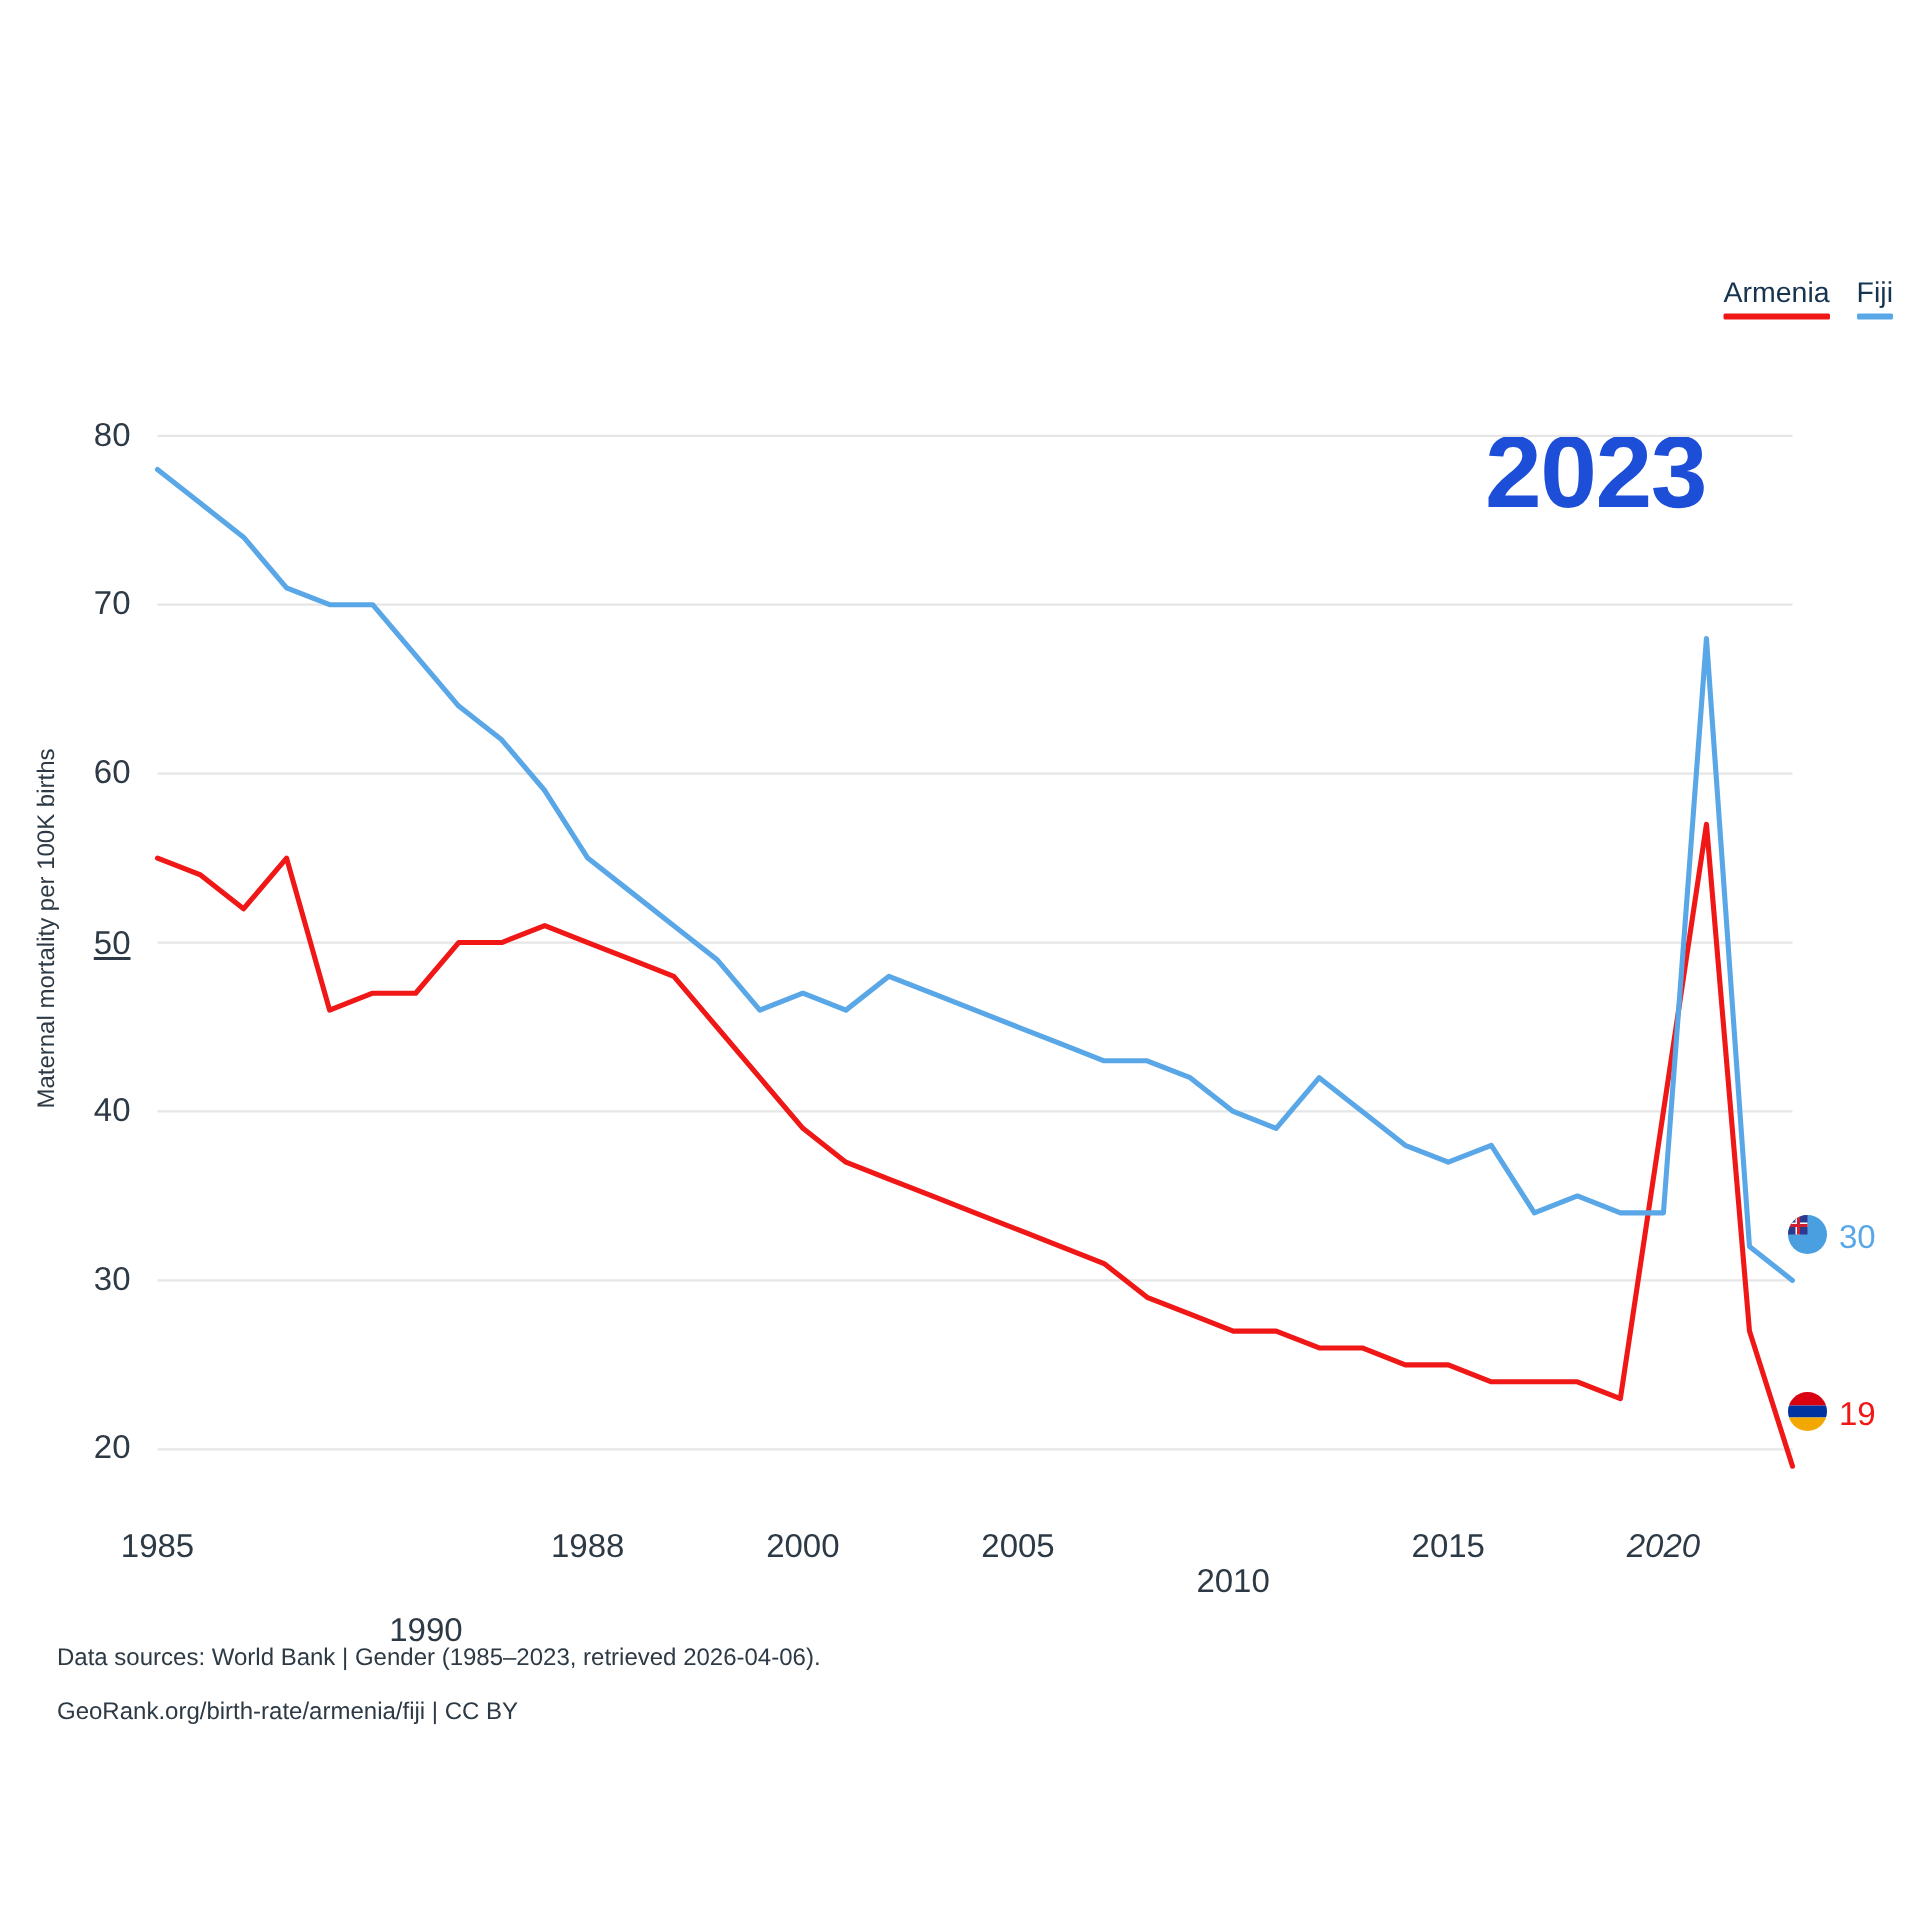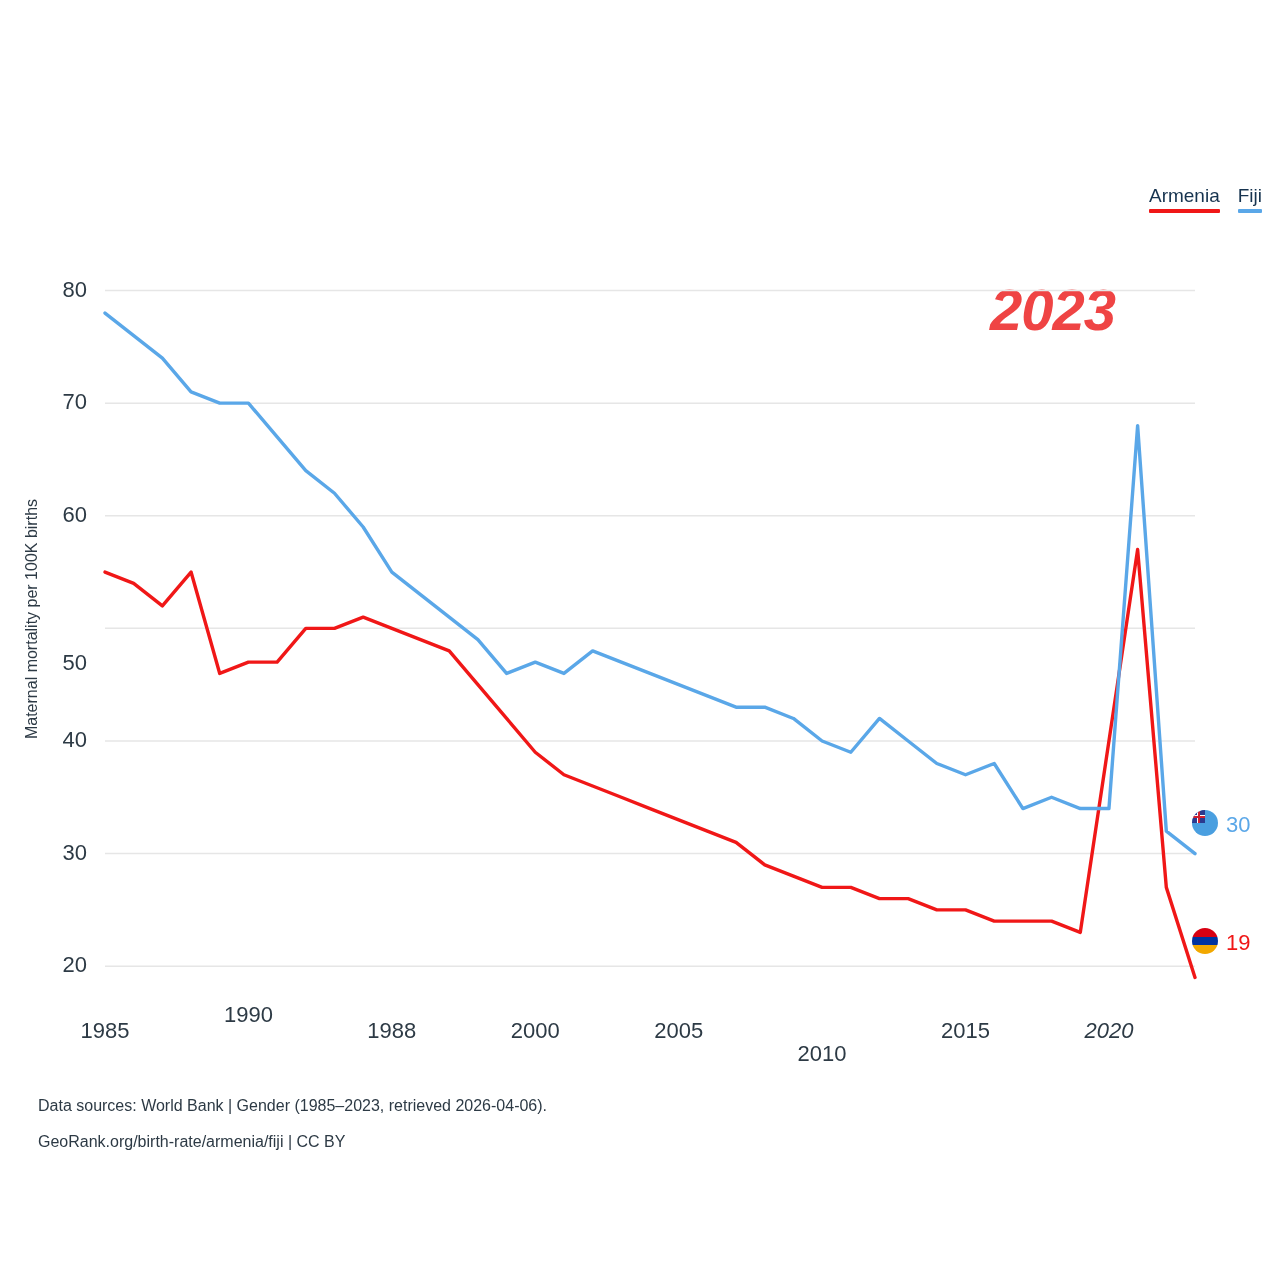--- a/index.html
+++ b/index.html
@@ -51,25 +51,24 @@
   .legend-rule {
     margin-top: 3px;
     height: 4px;
     width: 100%;
     border-radius: 1px;
   }
   #year-watermark {
     position: absolute;
     left: 990px;
     top: 276px;
-    font-size: 58px;
+    font-size: 68px;
     font-weight: bold;
-    color: #ef4444;
+    color: #1d4ed8;
     letter-spacing: -1px;
-    font-style: italic;
   }
   #plot-area {
     position: absolute;
     left: 0;
     top: 0;
     width: 1280px;
     height: 1280px;
   }
   #y-axis-title {
     position: absolute;
@@ -151,28 +150,28 @@
       <line x1="105" x2="1195" y1="403.13846153846157" y2="403.13846153846157" stroke="#e6e6e6" stroke-width="1.5"></line>
       <line x1="105" x2="1195" y1="290.5230769230769" y2="290.5230769230769" stroke="#e6e6e6" stroke-width="1.5"></line>
       <polyline points="105,572.0615384615385 133.68421052631578,583.323076923077 162.36842105263156,605.8461538461538 191.05263157894737,572.0615384615385 219.73684210526315,673.4153846153846 248.42105263157893,662.1538461538462 277.10526315789474,662.1538461538462 305.7894736842105,628.3692307692309 334.4736842105263,628.3692307692309 363.1578947368421,617.1076923076923 391.84210526315786,628.3692307692309 420.5263157894737,639.6307692307691 449.2105263157895,650.8923076923077 477.89473684210526,684.676923076923 506.57894736842104,718.4615384615385 535.2631578947369,752.2461538461539 563.9473684210526,774.7692307692307 592.6315789473684,786.0307692307692 621.3157894736842,797.2923076923076 650,808.5538461538462 678.6842105263157,819.8153846153846 707.3684210526317,831.0769230769231 736.0526315789474,842.3384615384615 764.7368421052631,864.8615384615384 793.421052631579,876.123076923077 822.1052631578948,887.3846153846154 850.7894736842105,887.3846153846154 879.4736842105264,898.6461538461539 908.1578947368421,898.6461538461539 936.8421052631579,909.9076923076923 965.5263157894736,909.9076923076923 994.2105263157895,921.1692307692308 1022.8947368421052,921.1692307692308 1051.578947368421,921.1692307692308 1080.2631578947369,932.4307692307692 1108.9473684210525,740.9846153846154 1137.6315789473683,549.5384615384614 1166.3157894736842,887.3846153846154 1195,977.4769230769231" fill="none" stroke="#f01717" stroke-width="3.4" stroke-linejoin="round" stroke-linecap="round"></polyline>
       <polyline points="105,313.04615384615386 133.68421052631578,335.5692307692308 162.36842105263156,358.0923076923077 191.05263157894737,391.87692307692305 219.73684210526315,403.13846153846157 248.42105263157893,403.13846153846157 277.10526315789474,436.9230769230769 305.7894736842105,470.70769230769235 334.4736842105263,493.2307692307692 363.1578947368421,527.0153846153846 391.84210526315786,572.0615384615385 420.5263157894737,594.5846153846153 449.2105263157895,617.1076923076923 477.89473684210526,639.6307692307691 506.57894736842104,673.4153846153846 535.2631578947369,662.1538461538462 563.9473684210526,673.4153846153846 592.6315789473684,650.8923076923077 621.3157894736842,662.1538461538462 650,673.4153846153846 678.6842105263157,684.676923076923 707.3684210526317,695.9384615384615 736.0526315789474,707.2 764.7368421052631,707.2 793.421052631579,718.4615384615385 822.1052631578948,740.9846153846154 850.7894736842105,752.2461538461539 879.4736842105264,718.4615384615385 908.1578947368421,740.9846153846154 936.8421052631579,763.5076923076923 965.5263157894736,774.7692307692307 994.2105263157895,763.5076923076923 1022.8947368421052,808.5538461538462 1051.578947368421,797.2923076923076 1080.2631578947369,808.5538461538462 1108.9473684210525,808.5538461538462 1137.6315789473683,425.6615384615385 1166.3157894736842,831.0769230769231 1195,853.6" fill="none" stroke="#5aa7e8" stroke-width="3.4" stroke-linejoin="round" stroke-linecap="round"></polyline>
     </svg>
 
   <div id="yticks">
       <div class="y-tick-label" style="left: 27px; top: 952.215px; right: auto;">20</div>
       <div class="y-tick-label" style="left: 27px; top: 839.6px; right: auto;">30</div>
       <div class="y-tick-label" style="left: 27px; top: 726.985px; right: auto;">40</div>
-      <div class="y-tick-label" style="left: 27px; top: 650px; right: auto;">50</div>
+      <div class="y-tick-label" style="left: 27px; top: 616px; right: auto; text-decoration: underline;">50</div>
       <div class="y-tick-label" style="left: 27px; top: 501.754px; right: auto;">60</div>
       <div class="y-tick-label" style="left: 27px; top: 389.138px; right: auto;">70</div>
       <div class="y-tick-label" style="left: 27px; top: 276.523px; right: auto;">80</div>
     </div>
   <div id="xticks">
       <div class="x-tick-label" style="left: 45px; top: 1018px;">1985</div>
-      <div class="x-tick-label" style="left: 188.421px; top: 1002px;">1990</div>
+      <div class="x-tick-label" style="left: 188.421px; top: 1074px; text-align: right;">1990</div>
       <div class="x-tick-label" style="left: 331.842px; top: 1018px;">1988</div>
       <div class="x-tick-label" style="left: 475.263px; top: 1018px;">2000</div>
       <div class="x-tick-label" style="left: 618.684px; top: 1018px;">2005</div>
       <div class="x-tick-label" style="left: 762.105px; top: 1018px; margin-top: 23px;">2010</div>
       <div class="x-tick-label" style="left: 905.526px; top: 1018px;">2015</div>
       <div class="x-tick-label" style="left: 1048.95px; top: 1018px; font-style: italic;">2020</div>
     </div>
 
   <div class="flag-marker" style="left:1192px; top:810px;">
     <div class="flag-stripe" style="top:0; height:100%; background:#4a9fe0;"></div>

